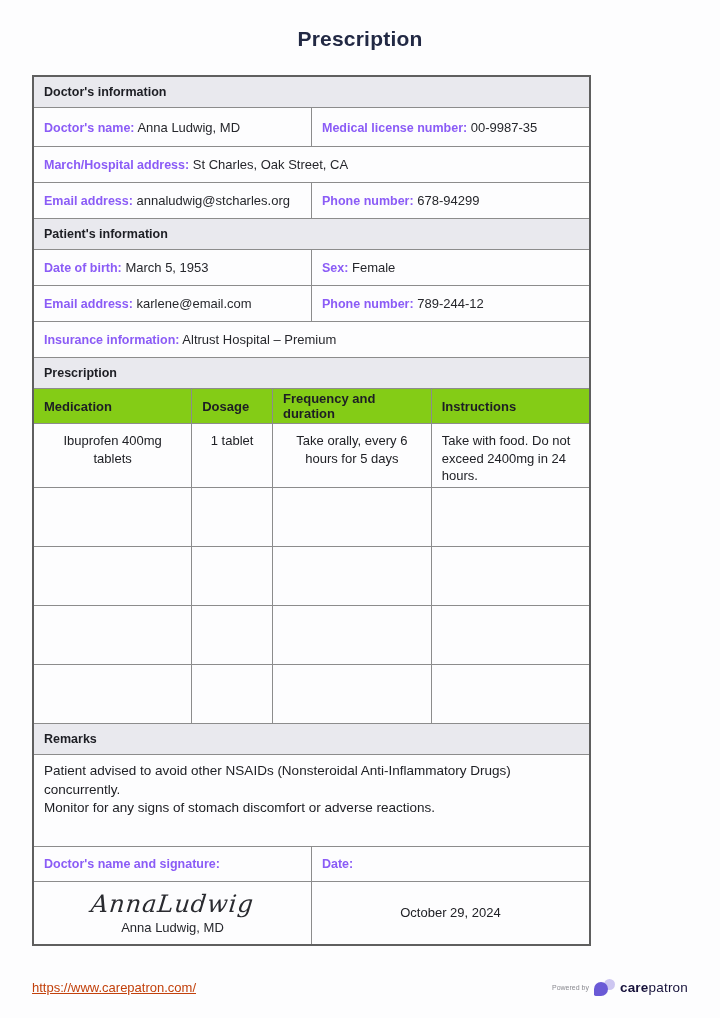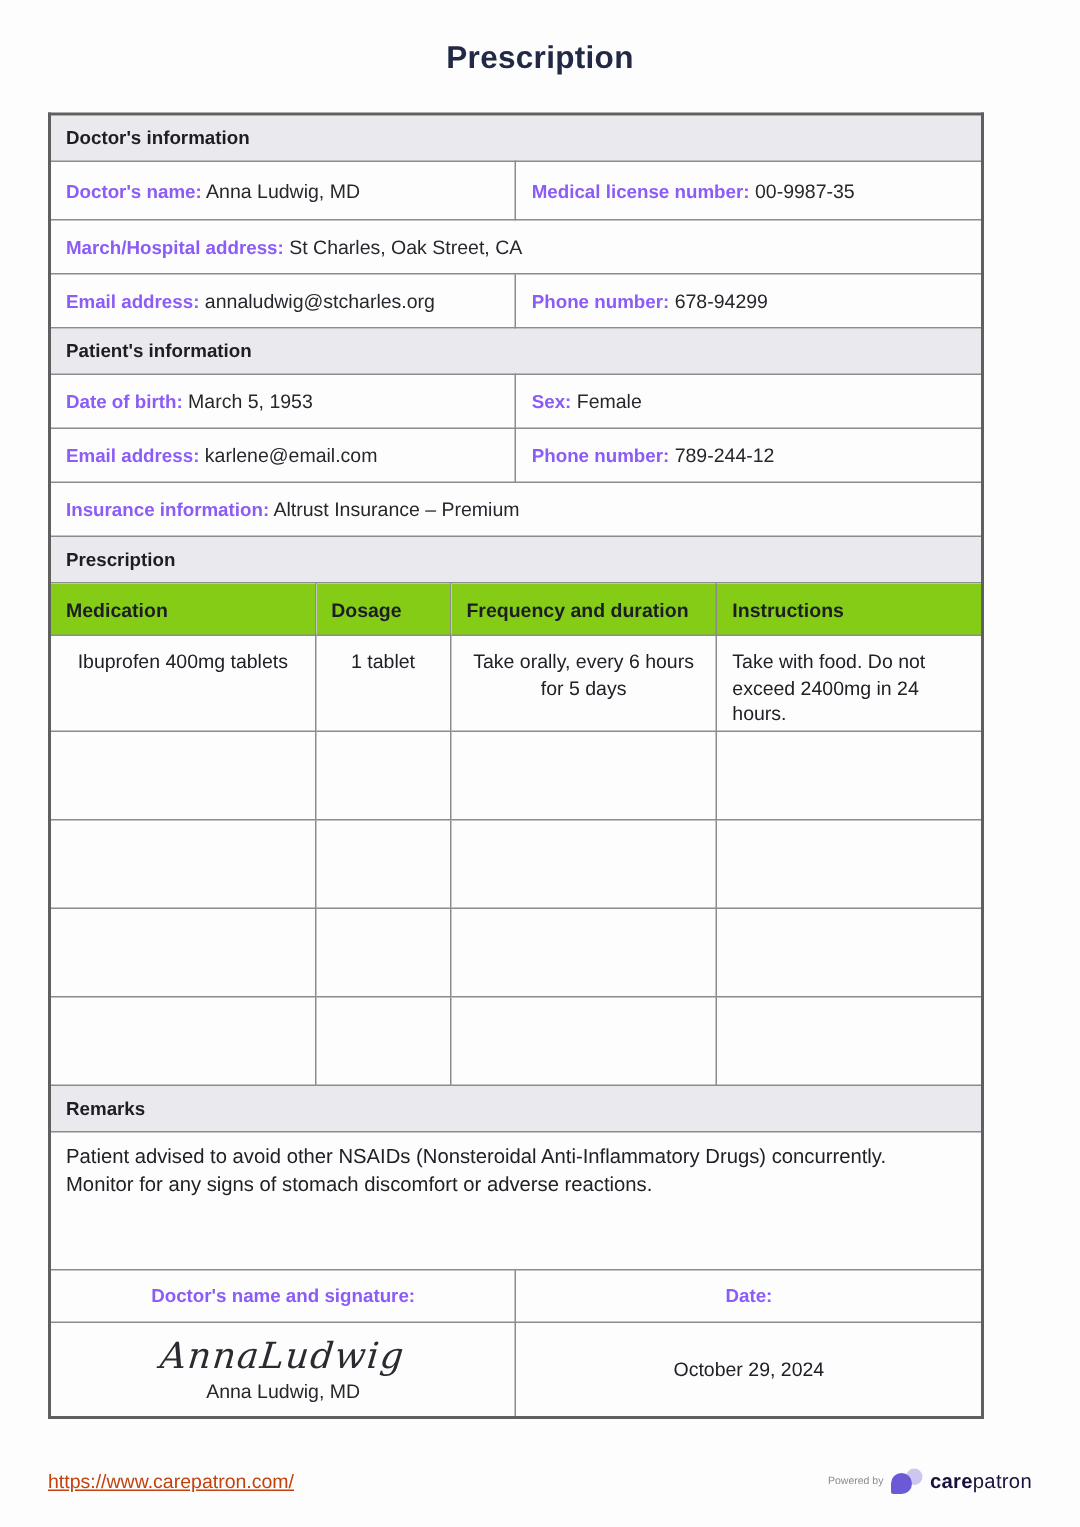--- a/index.html
+++ b/index.html
@@ -7,35 +7,35 @@
     width:720px;height:1018px;background:#fdfdfe;
     font-family:"Liberation Sans","DejaVu Sans",sans-serif;
     color:#202126;position:relative;overflow:hidden;
   }
   .page{padding:0 32px;}
   .title{
     padding-top:27px;margin:0 0 24px 0;text-align:center;
     font-size:21px;font-weight:bold;color:#222944;letter-spacing:.2px;
   }
   table.form{
-    width:624px;border-collapse:collapse;table-layout:fixed;
+    width:559px;border-collapse:collapse;table-layout:fixed;
     border:2px solid #5f5f5f;font-size:13px;
   }
   table.form td{
     border:1px solid #8c8c8c;padding:2px 10px;vertical-align:middle;
     overflow:hidden;
   }
   tr.sec td{background:#e9e9ee;font-weight:bold;font-size:12.5px;color:#1d1e24;}
   .lbl{font-weight:bold;color:#8b5cf6;font-size:12.5px;}
   .val{color:#26272c;font-size:13px;}
   
   tr.h30 td{height:26px;}
   tr.h38 td{height:34px;}
   tr.h35 td{height:31px;}
-  tr.h34 td{height:30px;text-align:center;}
+  tr.h34 td{height:30px;}
   tr.h50 td{height:46px;}
   tr.h52 td{height:48px;}
   tr.h86 td{height:82px;}
   tr.h53 td{height:49px;}
   
   tr.rxhead td{
     background:#84cc16;font-weight:bold;font-size:13px;text-align:left;color:#1d1e24;
   }
   tr.rxrow td{vertical-align:top;padding-top:8px;line-height:1.35;}
   .ctr{text-align:center;}
@@ -138,21 +138,21 @@
         <span class="val">karlene@email.com</span>
       </td>
       <td colspan="2">
         <span class="lbl">Phone number:</span>
         <span class="val">789-244-12</span>
       </td>
     </tr>
     <tr class="h35">
       <td colspan="5">
         <span class="lbl">Insurance information:</span>
-        <span class="val">Altrust Insurance – Premium</span>
+        <span class="val">Altrust Hospital – Premium</span>
       </td>
     </tr>
 
     <tr class="sec h30">
       <td colspan="5">
         <span>Prescription</span>
       </td>
     </tr>
     <tr class="rxhead h34">
       <td>Medication</td>

